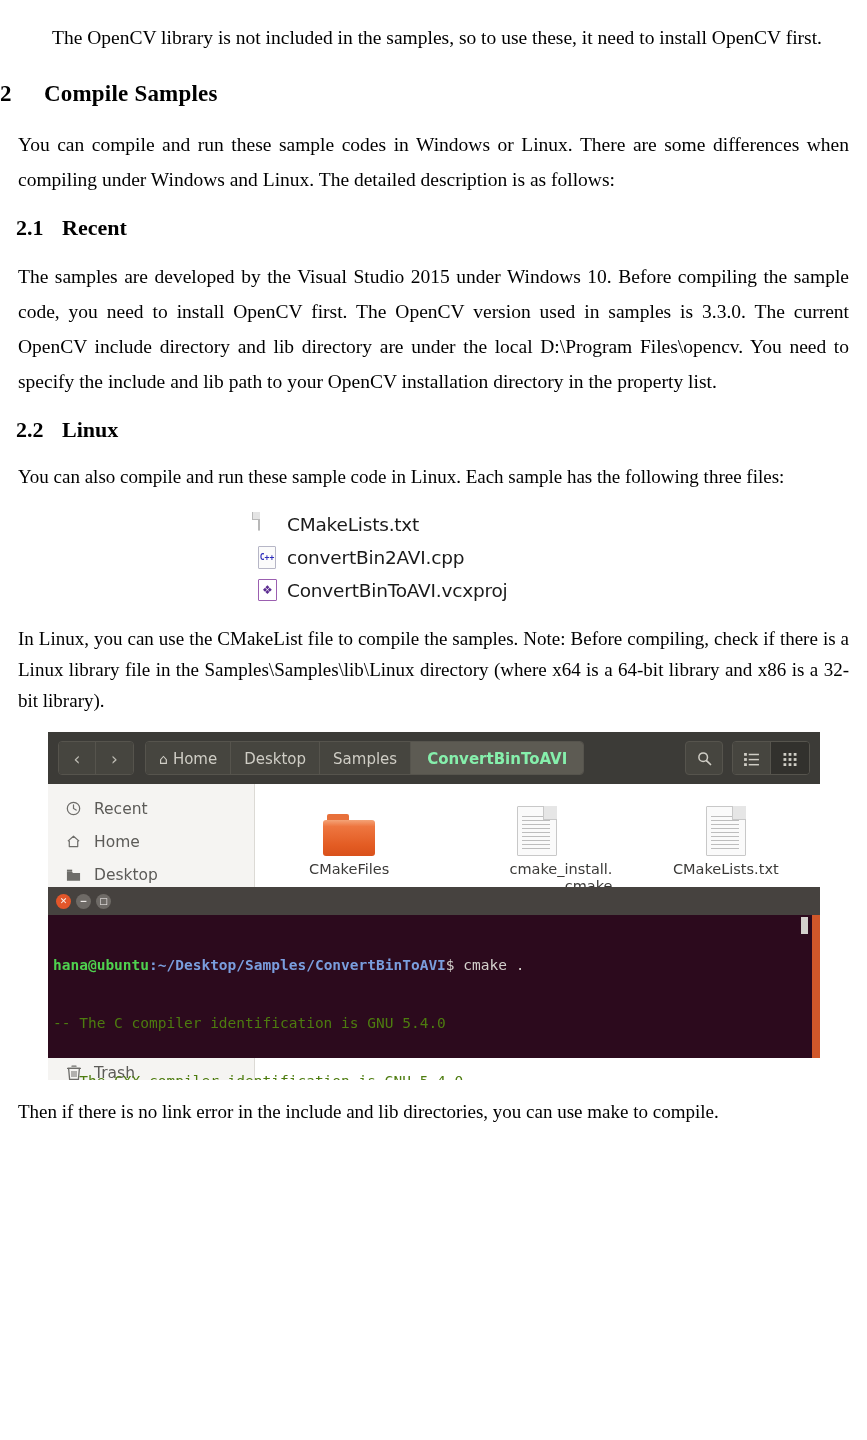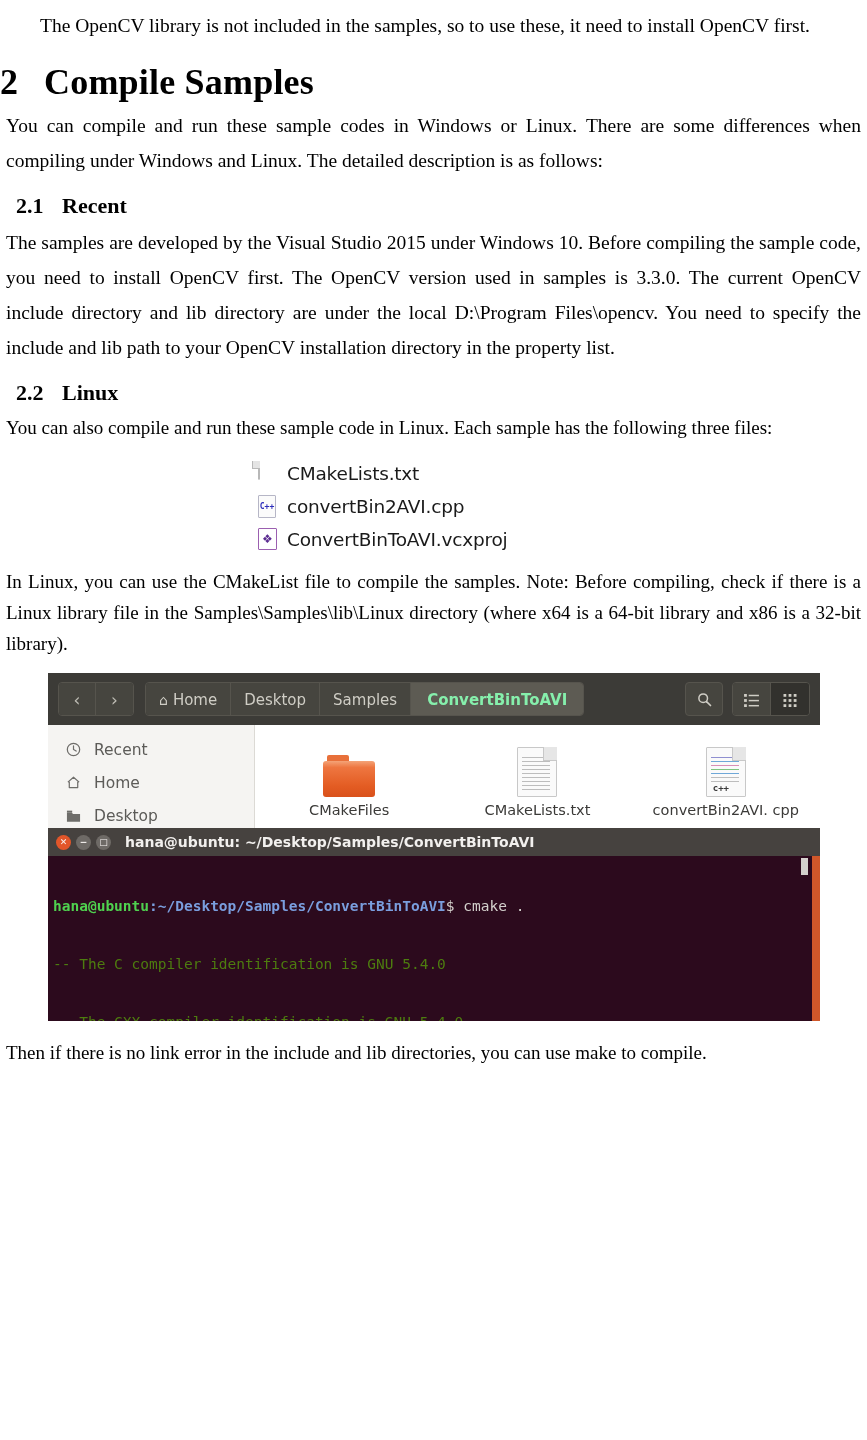--- a/index.html
+++ b/index.html
@@ -13,27 +13,27 @@
     overflow: hidden;
   }
   .page { position: relative; width: 867px; height: 1440px; padding: 0; }
 
   
   .para {
     font-size: 19.5px;
     line-height: 35px;
     text-align: justify;
     text-justify: inter-word;
-    margin: 4px;
+    margin: 16px;
     padding: 0 2px 0 2px;
   }
   .para.loose { line-height: 44px; }
   .para.tight { line-height: 31px; font-size: 19px; }
   .h1 {
-    font-size: 36px;
+    font-size: 23px;
     font-weight: bold;
     margin: 17px 0 9px 0;
     line-height: 34px;
     letter-spacing: .2px;
   }
   .h1 .num { display:inline-block; width: 44px; }
   .h2 {
     font-size: 22px;
     font-weight: bold;
     margin: 13px 0 4px 0;
@@ -166,21 +166,21 @@
     height:28px;background:#46423f;display:flex;align-items:center;padding-left:8px;gap:5px;
     color:#f2f0ee;font-family:"DejaVu Sans","Liberation Sans",sans-serif;font-size:14px;font-weight:bold;
   }
   .tbtn{width:15px;height:15px;border-radius:50%;display:flex;align-items:center;justify-content:center;
     font-size:9px;color:#f7f3f1;}
   .tbtn.close{background:#e2562a;}
   .tbtn.min{background:#6e6a66;}
   .tbtn.max{background:#6e6a66;}
   .term-title .ttext{margin-left:9px;}
   .term-body{
-    height:165px;background:#2c0a1d;padding:2px 0 0 3px;position:relative;
+    height:143px;background:#2c0a1d;padding:2px 0 0 3px;position:relative;
     font-size:14.5px;line-height:19.4px;color:#d3d0cc;white-space:pre;
   }
   .term-line{padding-left:2px;}
   .tp-user{color:#4fd24f;font-weight:bold;}
   .tp-path{color:#7a9ede;font-weight:bold;}
   .tp-dollar{color:#d3d0cc;}
   .tp-cmd{color:#d3d0cc;}
   .t-out{color:#4d7c0f;}
   .term-scroll{position:absolute;right:0;top:0;width:8px;height:100%;background:#d0572a;}
   .term-cursor{position:absolute;right:12px;top:2px;width:7px;height:17px;background:#d3d0cc;}
@@ -408,20 +408,39 @@
               <div class="gicon">
                 <div class="folder-ic">
                     <div class="tab"></div>
                     <div class="body"></div>
                   </div>
               </div>
               <div class="glabel">CMakeFiles</div>
             </div>
 
 
+            <div class="gcell">
+              <div class="gicon">
+                <div class="file-ic">
+                    <div class="file-lines">
+                      <i></i>
+                      <i></i>
+                      <i></i>
+                      <i></i>
+                      <i></i>
+                      <i></i>
+                      <i></i>
+                      <i></i>
+                      <i></i>
+                    </div>
+                  </div>
+              </div>
+              <div class="glabel">cmake_install.
+cmake</div>
+            </div>
 
             <div class="gcell">
               <div class="gicon">
                 <div class="file-ic">
                     <div class="file-lines">
                       <i></i>
                       <i></i>
                       <i></i>
                       <i></i>
                       <i></i>
@@ -495,21 +514,20 @@
 
           </div>
         </div>
       </div>
 
       <div class="terminal">
         <div class="term-title">
           <span class="tbtn close">✕</span>
           <span class="tbtn min">−</span>
           <span class="tbtn max">□</span>
-          <span class="ttext">hana@ubuntu: ~/Desktop/Samples/ConvertBinToAVI</span>
         </div>
         <div class="term-body">
           <div class="term-line"><span class="tp-user">hana@ubuntu</span><span class="tp-path">:~/Desktop/Samples/ConvertBinToAVI</span><span class="tp-dollar">$</span><span class="tp-cmd"> cmake .</span></div>
           <div class="term-line t-out">-- The C compiler identification is GNU 5.4.0</div>
           <div class="term-line t-out">-- The CXX compiler identification is GNU 5.4.0</div>
           
           
           
           
           

